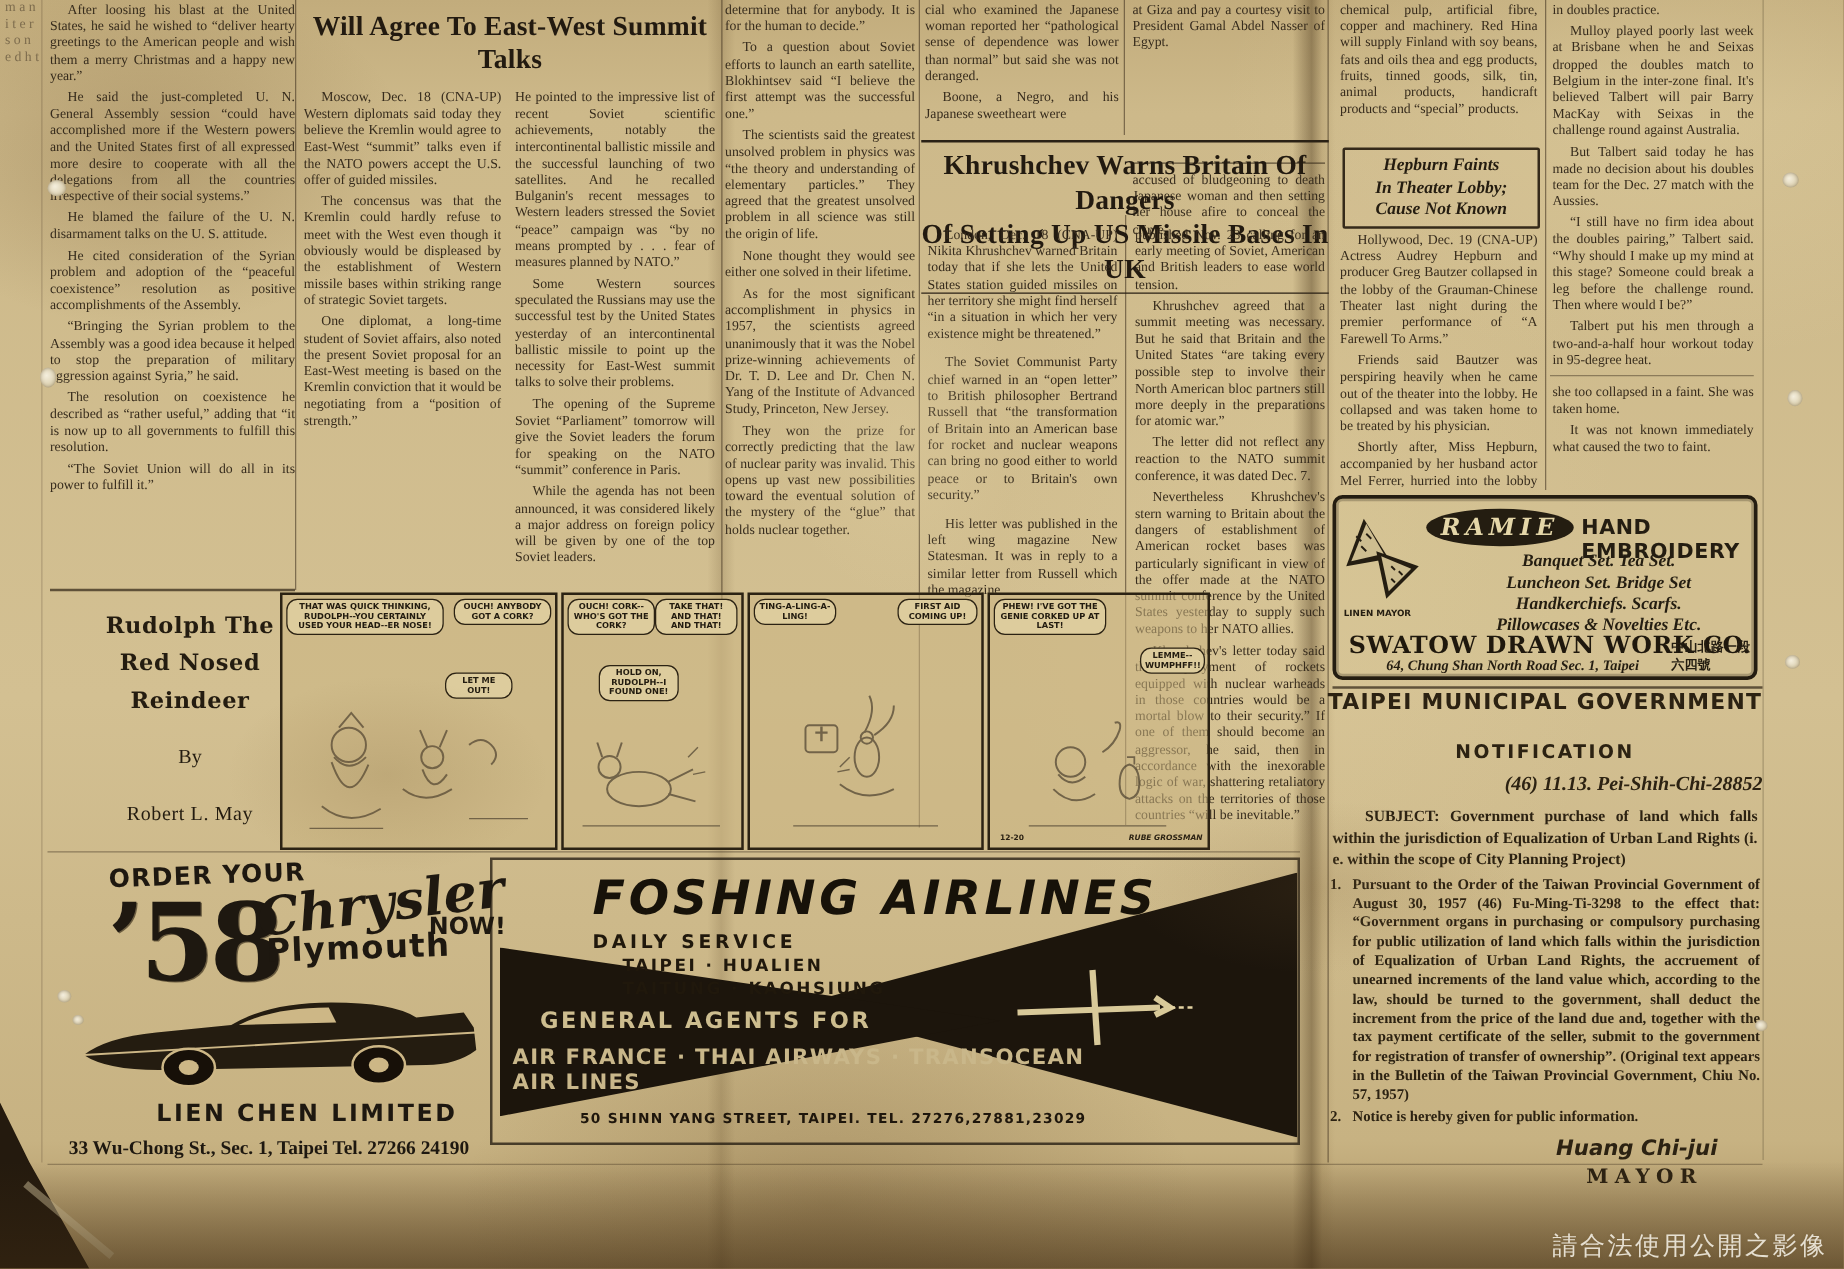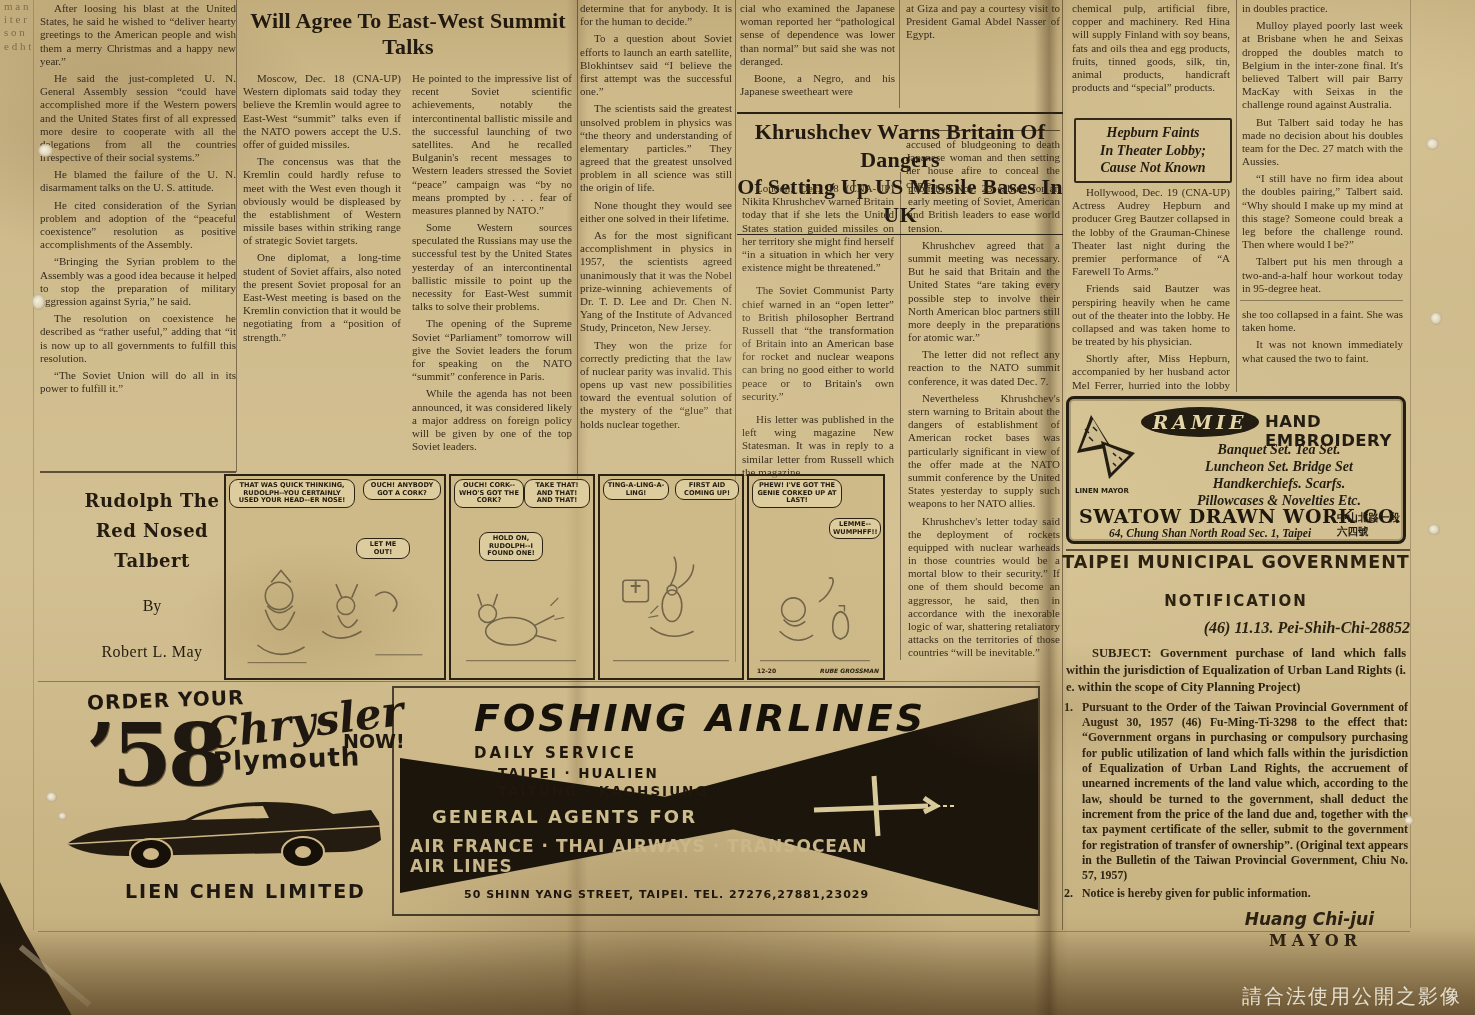--- a/index.html
+++ b/index.html
@@ -277,21 +277,21 @@
     <span class="n">2.</span>
     <span class="t">Notice is hereby given for public information.</span>
   </div>
   <div class="no-sig">Huang Chi-jui</div>
   <div class="no-mayor">MAYOR</div>
 </div>
 
 <div class="rudolph">
   <div class="t">Rudolph The</div>
   <div class="t">Red Nosed</div>
-  <div class="t">Talbert</div>
+  <div class="t">Reindeer</div>
   <div class="by">By</div>
   <div class="au">Robert L. May</div>
 </div>
 
 <div class="comic">
   <div class="panel" style="width:218px;">
     <div class="bubble" style="left:3px;top:3px;width:118px;">THAT WAS QUICK THINKING, RUDOLPH--YOU CERTAINLY USED YOUR HEAD--ER NOSE!</div>
     <div class="bubble" style="right:3px;top:3px;width:70px;">OUCH! ANYBODY GOT A CORK?</div>
     <div class="bubble" style="right:34px;top:62px;width:46px;">LET ME OUT!</div>
     <svg class="sketch" viewBox="0 0 218 144">
@@ -318,37 +318,37 @@
       <g fill="none" stroke="#473c2c" stroke-width="1.6" opacity=".85">
         <ellipse cx="60" cy="96" rx="26" ry="14"></ellipse>
           <path d="M84 90 l20 -10 M84 100 l22 6"></path>
         <circle cx="36" cy="78" r="9"></circle>
           <path d="M30 70 l-4 -12 M42 70 l4 -12"></path>
         <path d="M100 70 l8 -8 M104 84 l10 -2" stroke-width="1.2"></path>
         <path d="M14 126 h112" stroke-width="1"></path>
       </g>
     </svg>
   </div>
-  <div class="panel" style="width:142px;">
+  <div class="panel" style="width:142px;padding-left:43px;">
     <div class="bubble" style="left:3px;top:3px;width:58px;">TING-A-LING-A-LING!</div>
     <div class="bubble" style="right:3px;top:3px;width:56px;">FIRST AID COMING UP!</div>
     <svg class="sketch" viewBox="0 0 142 144">
       <g fill="none" stroke="#473c2c" stroke-width="1.6" opacity=".85">
         <path d="M70 50 q10 -18 4 -30 M78 52 q16 -10 16 -24"></path>
         <ellipse cx="72" cy="70" rx="10" ry="16"></ellipse>
           <circle cx="72" cy="54" r="5"></circle>
         <path d="M50 92 q20 16 44 4"></path>
           <rect x="22" y="44" width="26" height="22" rx="3"></rect>
         <path d="M30 50 h10 M35 45 v12" stroke-width="2"></path>
         <path d="M58 70 l-8 8 M58 80 l-10 2" stroke-width="1.2"></path>
         <path d="M12 126 h118" stroke-width="1"></path>
       </g>
     </svg>
   </div>
-  <div class="panel" style="width:134px;">
+  <div class="panel" style="width:134px;padding-left:40px;">
     <div class="bubble" style="left:3px;top:3px;width:82px;">PHEW! I'VE GOT THE GENIE CORKED UP AT LAST!</div>
     <div class="bubble" style="right:2px;top:42px;width:44px;">LEMME--WUMPHFF!!</div>
     <svg class="sketch" viewBox="0 0 134 144">
       <g fill="none" stroke="#473c2c" stroke-width="1.6" opacity=".85">
         <circle cx="44" cy="74" r="12"></circle>
           <path d="M34 84 q10 12 22 2"></path>
         <path d="M30 96 q16 16 34 4"></path>
           <path d="M70 66 q10 -6 14 -18 q2 -8 -4 -6"></path>
         <path d="M84 92 q0 -14 8 -16 q8 2 8 16 q0 10 -8 12 q-8 -2 -8 -12 Z"></path>
         <path d="M90 70 h6 v6" stroke-width="1.4"></path>
@@ -369,20 +369,21 @@
   <svg class="ch-car" width="324" height="96" viewBox="0 0 324 96">
     <path d="M4 62 Q22 48 62 44 L122 38 Q152 20 202 20 Q252 20 270 32 L308 28 L316 40 L318 58 Q302 70 278 70 L64 74 Q22 74 4 62 Z" fill="#241c10"></path>
     <path d="M128 38 Q156 24 200 24 L206 36 Z" fill="#cdb786"></path>
     <ellipse cx="88" cy="72" rx="21" ry="15" fill="#171008" stroke="#cdb786" stroke-width="2"></ellipse>
     <ellipse cx="88" cy="72" rx="8" ry="6" fill="#cdb786"></ellipse>
     <ellipse cx="240" cy="70" rx="21" ry="15" fill="#171008" stroke="#cdb786" stroke-width="2"></ellipse>
     <ellipse cx="240" cy="70" rx="8" ry="6" fill="#cdb786"></ellipse>
     <path d="M4 62 L318 44" stroke="#cdb786" stroke-width="1.5" fill="none"></path>
   </svg>
   <div class="ch-co">LIEN CHEN LIMITED</div>
+  <div class="ch-ad1">33 Wu-Chong St., Sec. 1, Taipei   Tel. 27266 24190</div>
 </div>
 
 <div class="foshing">
   <div class="fo-title">FOSHING AIRLINES</div>
   <div class="fo-tri-right"></div>
   <div class="fo-tri-left"></div>
   <div class="fo-service">DAILY SERVICE</div>
   <div class="fo-routes">
     <div>TAIPEI · HUALIEN</div>
     <div>TAITUNG · KAOHSIUNG</div>

